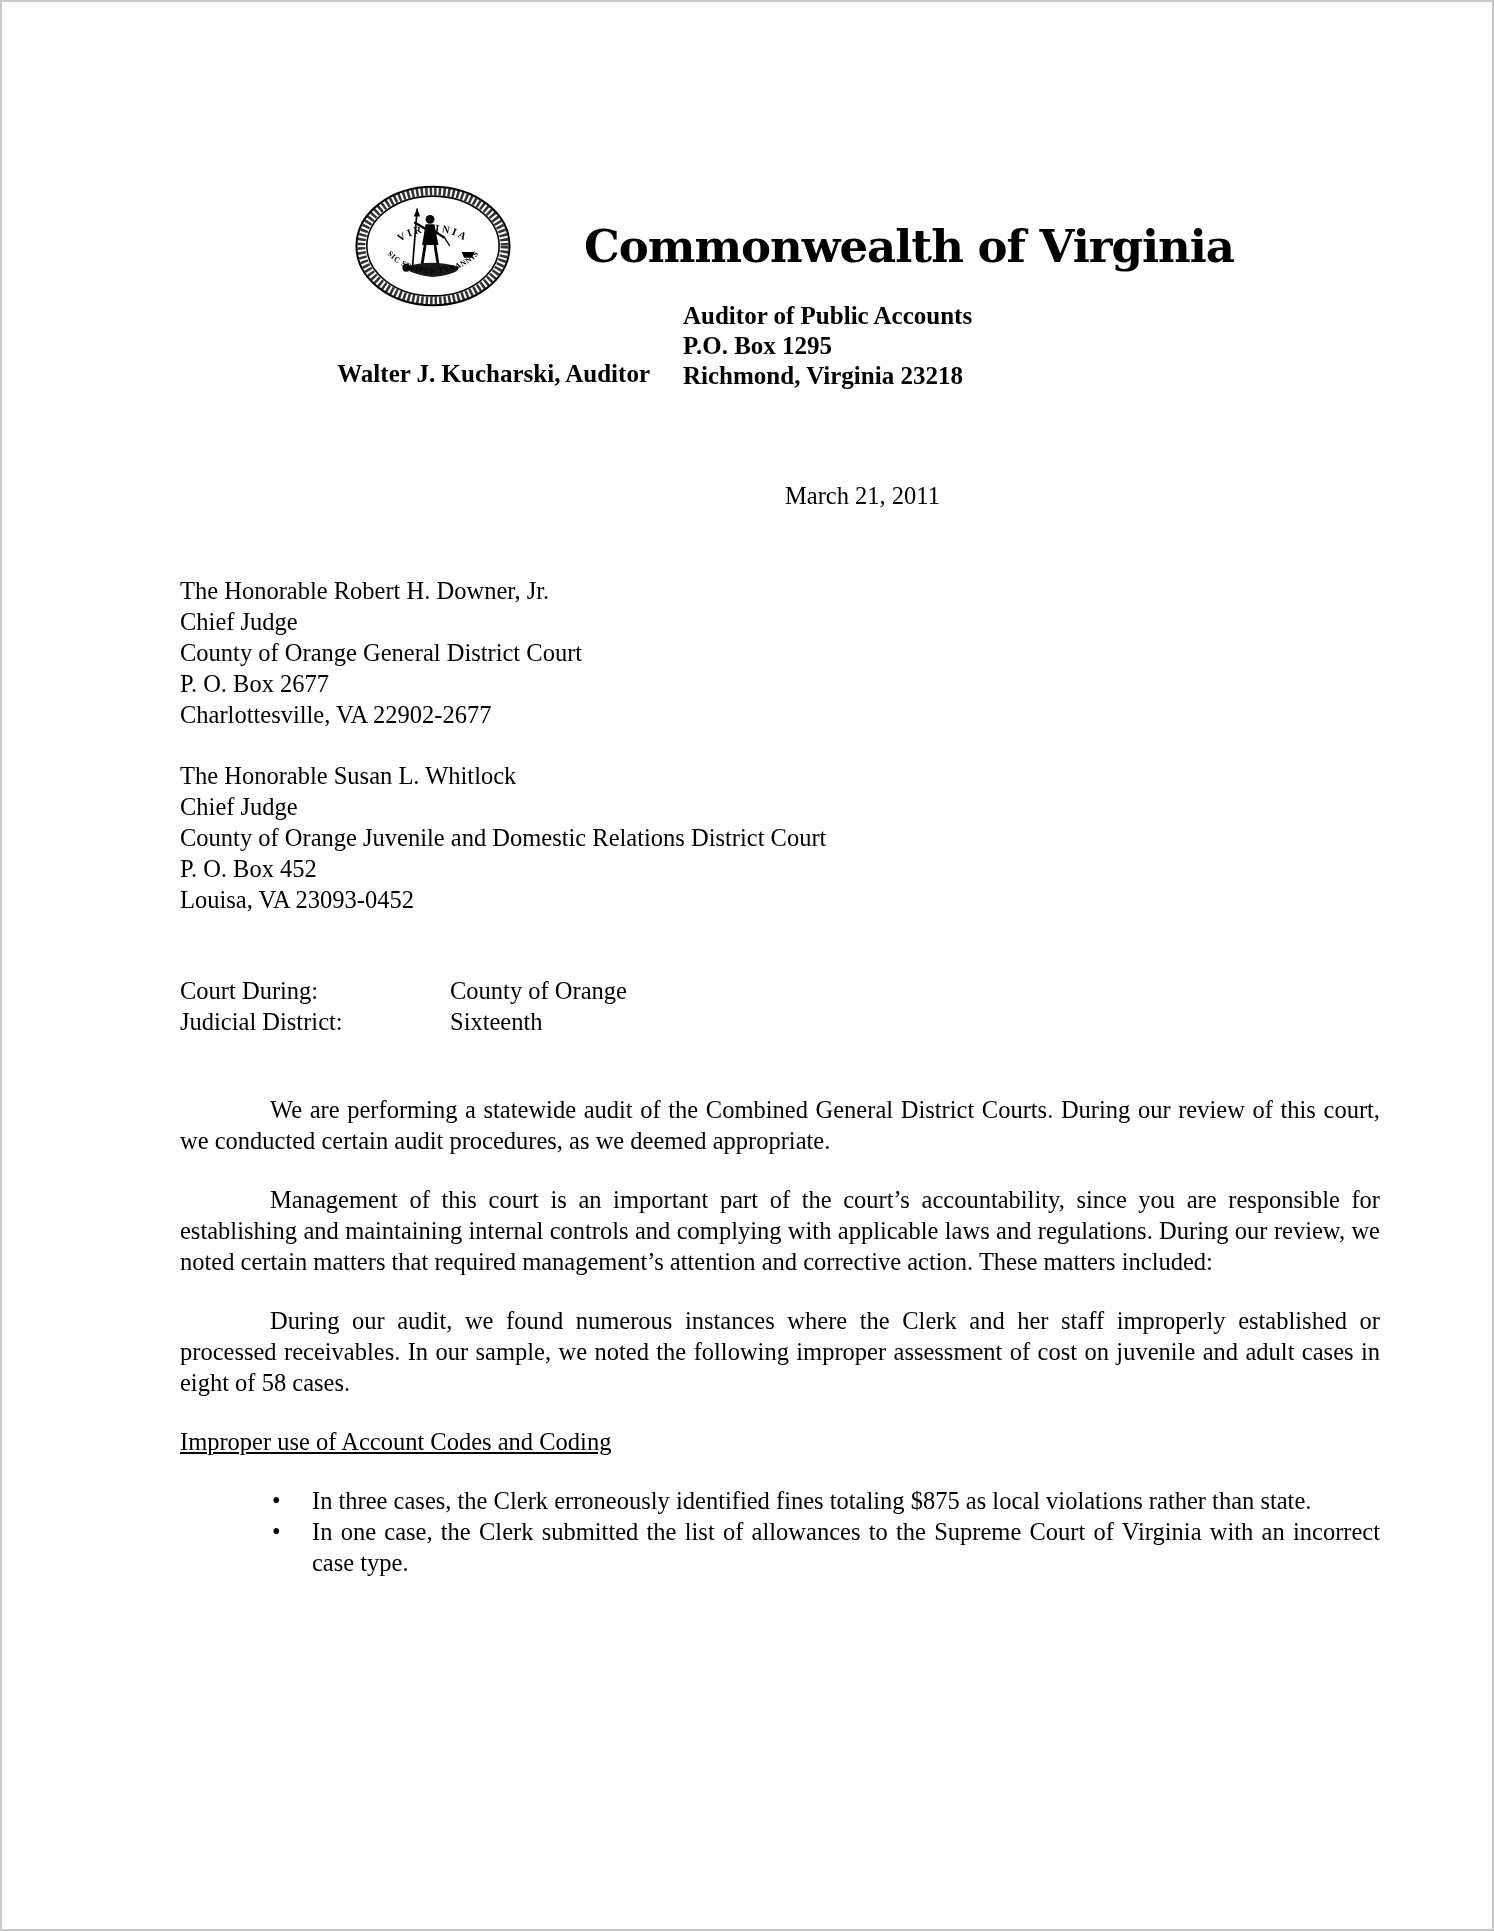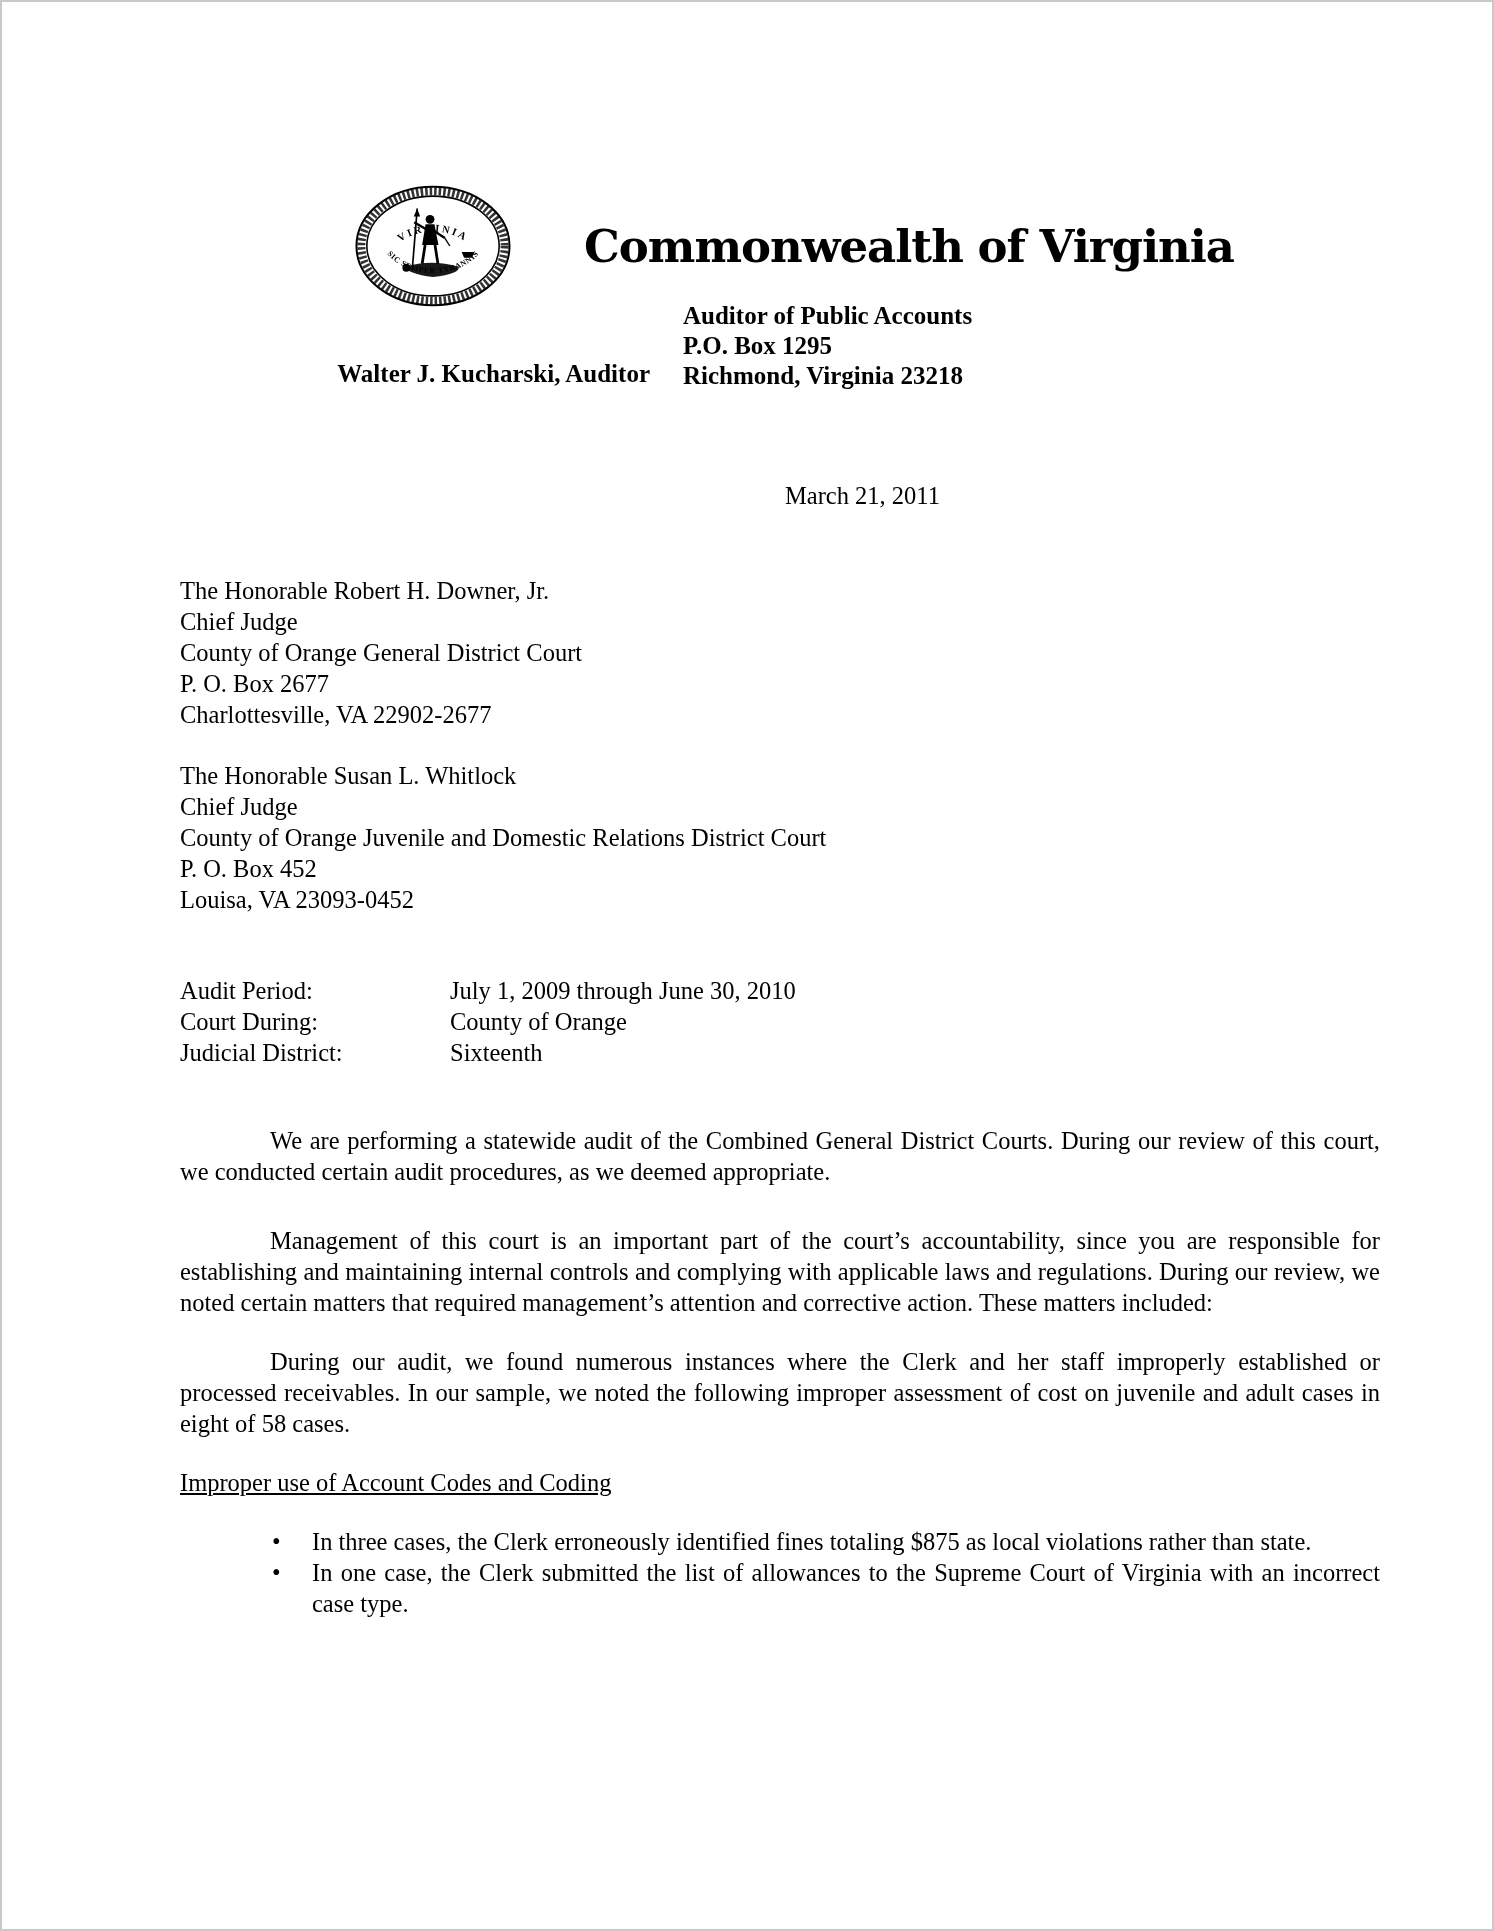--- a/index.html
+++ b/index.html
@@ -65,21 +65,21 @@
     line-height: 31px;
   }
   .date-line { margin-top: 478px; margin-left: 605px; }
   .addr-block-1 { margin-top: 64px; }
   .addr-block-2 { margin-top: 30px; }
   .audit-info { margin-top: 60px; }
   .audit-row { display: flex; }
   .audit-label { width: 270px; flex: 0 0 270px; }
   .para { text-align: justify; text-indent: 90px; }
   .para-1 { margin-top: 57px; }
-  .para-2 { margin-top: 38px; }
+  .para-2 { margin-top: 28px; }
   .para-3 { margin-top: 28px; }
   .section-heading { margin-top: 28px; text-decoration: underline; }
   .bullet-list { margin: 28px 0 0 0; padding: 0 0 0 132px; list-style: none; }
   .bullet-list li { position: relative; text-align: justify; }
   .bullet-list li::before {
     content: "\2022";
     position: absolute;
     left: -40px;
     top: 0;
   }
@@ -143,24 +143,20 @@
     <div class="addr-block-2">
       <div>The Honorable Susan L. Whitlock</div>
       <div>Chief Judge</div>
       <div>County of Orange Juvenile and Domestic Relations District Court</div>
       <div>P. O. Box 452</div>
       <div>Louisa, VA 23093-0452</div>
     </div>
 
     <div class="audit-info">
       <div class="audit-row">
-        <span class="audit-label">Audit Period:</span>
-        <span>July 1, 2009 through June 30, 2010</span>
-      </div>
-      <div class="audit-row">
         <span class="audit-label">Court During:</span>
         <span>County of Orange</span>
       </div>
       <div class="audit-row">
         <span class="audit-label">Judicial District:</span>
         <span>Sixteenth</span>
       </div>
     </div>
 
     <div class="para para-1">We are performing a statewide audit of the Combined General District Courts. During our review of this court, we conducted certain audit procedures, as we deemed appropriate.</div>

